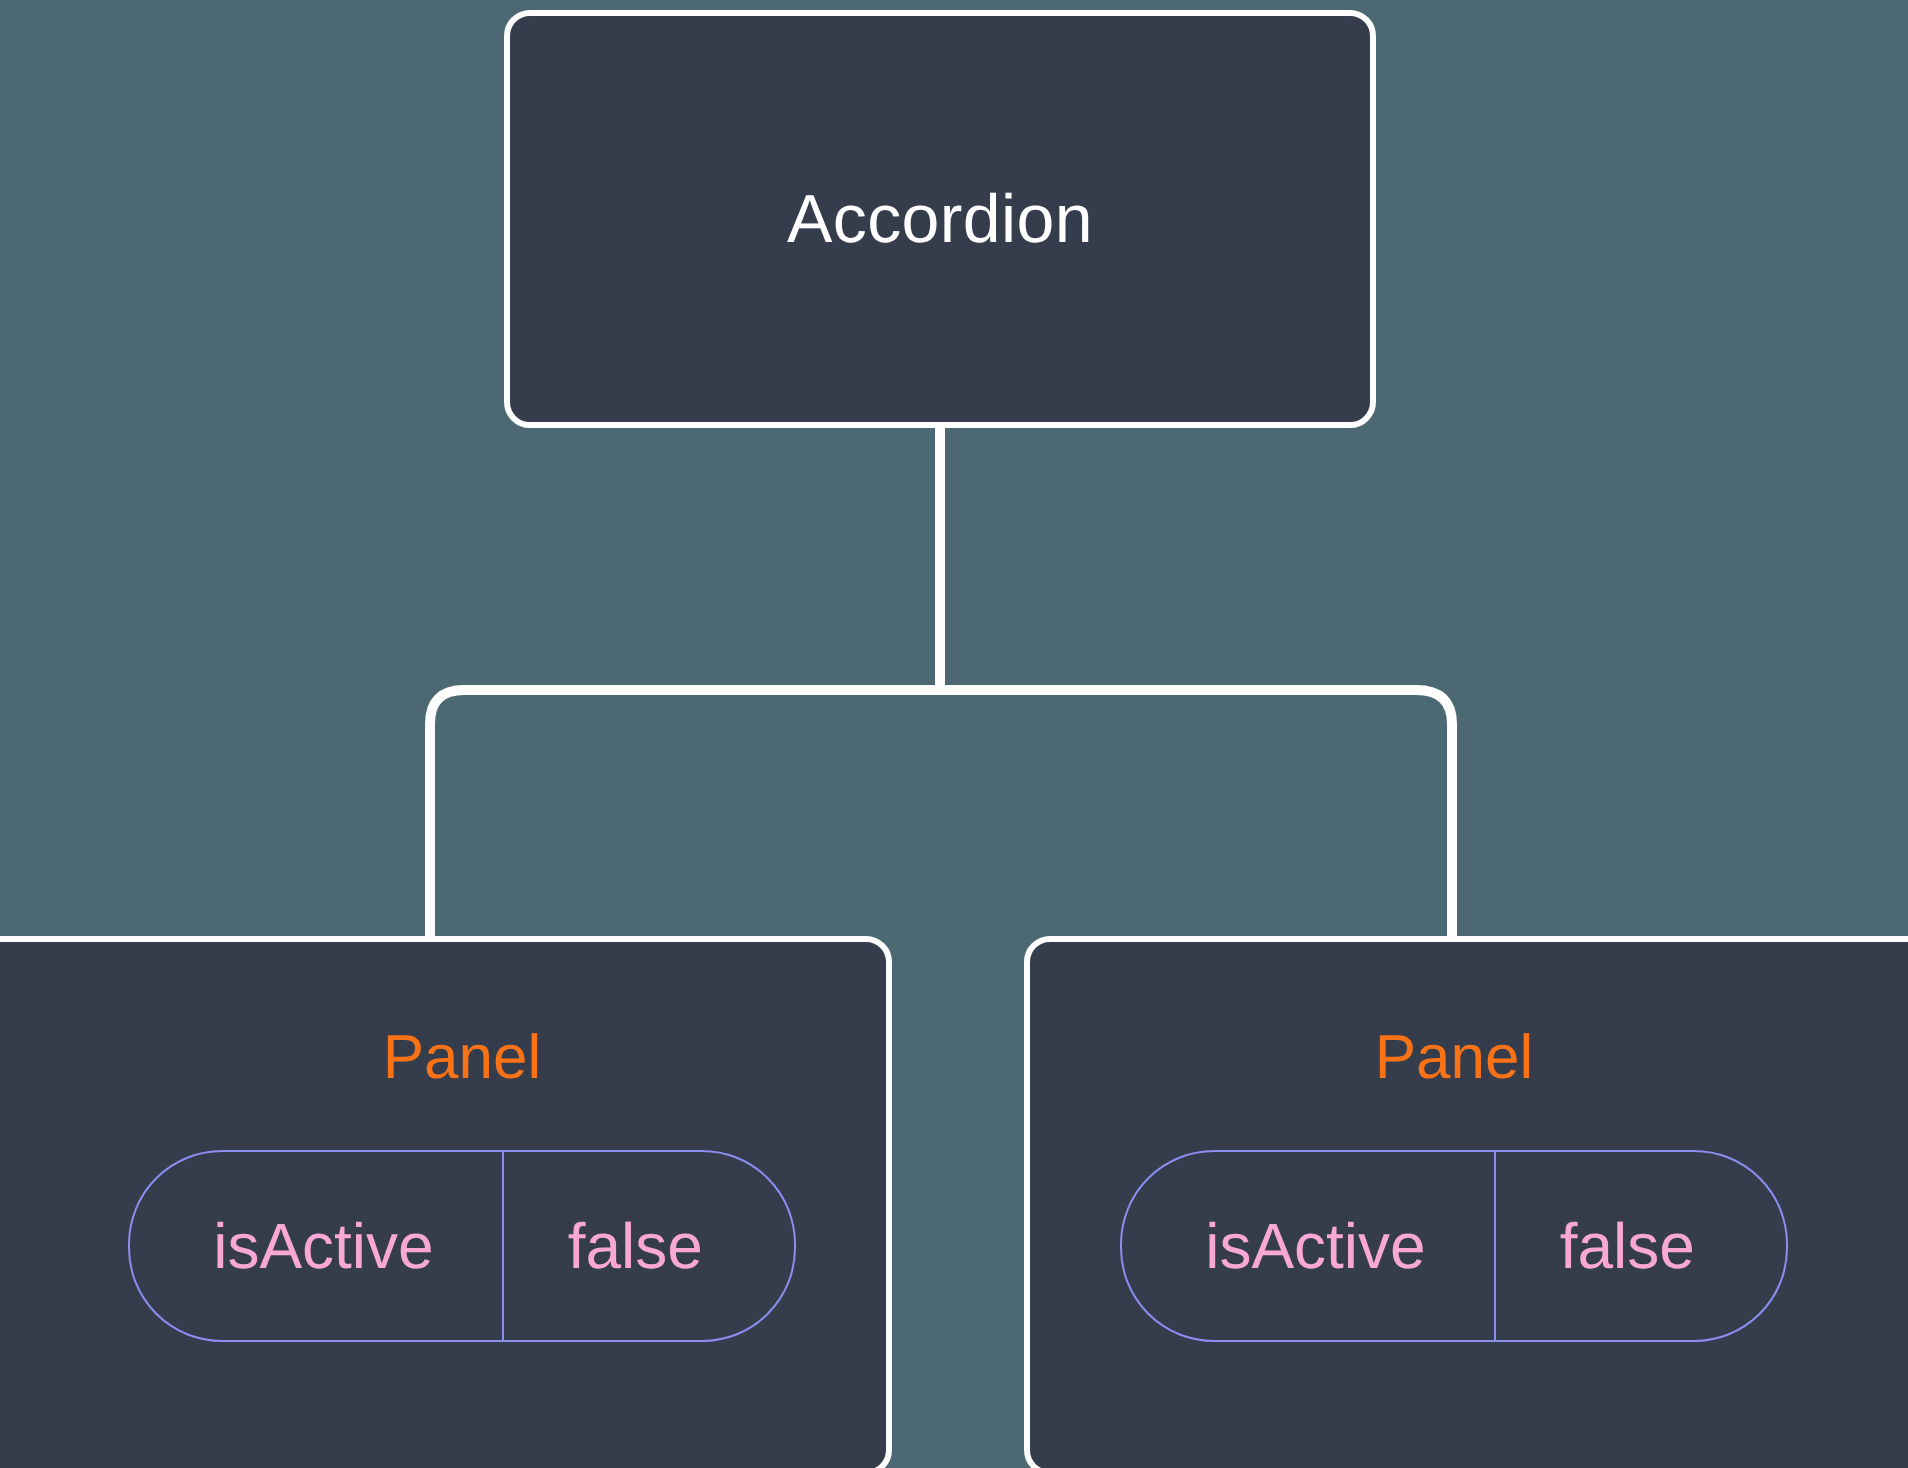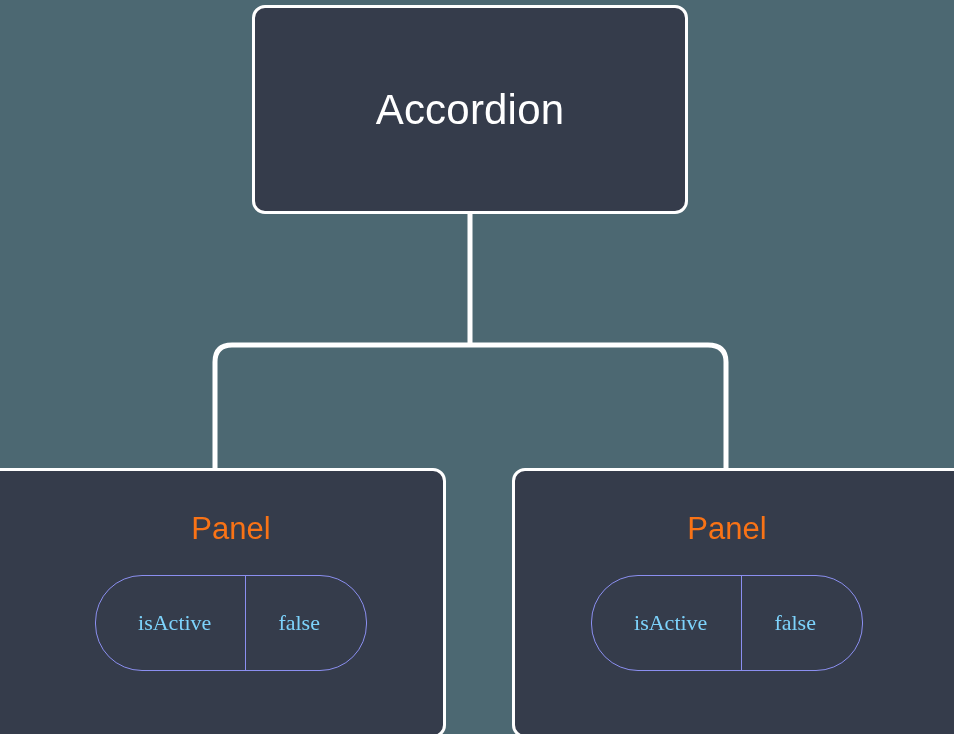--- a/index.html
+++ b/index.html
@@ -48,21 +48,21 @@
 
   
   .node-root {
     left: 252px;
     top: 5px;
     width: 436px;
     height: 209px;
     justify-content: center;
   }
   .node-root .node-title {
-    font-size: 42px;
+    font-size: 34px;
     color: #ffffff;
     letter-spacing: 0.2px;
     line-height: 1;
   }
 
   
   .node-child {
     top: 468px;
     height: 270px;            
     padding-top: 42px;
@@ -97,25 +97,24 @@
     overflow: hidden;
   }
   .node-child-left  .prop-pill { transform: translateX(22px); }
   .node-child-right .prop-pill { transform: translateX(-22px); }
 
   .prop-key,
   .prop-value {
     display: flex;
     align-items: center;
     justify-content: center;
-    color: #7dd3fc;
-    font-size: 22px;
+    color: #f9a8d4;
+    font-size: 32px;
     line-height: 1;
     white-space: nowrap;
-    font-family: Liberation Serif, serif;
   }
   .prop-key {
     padding: 0 34px 0 42px;
   }
   .prop-value {
     padding: 0 46px 0 32px;
     border-left: 1.6px solid #8b8ff0;
   }
 </style>
 </head>

